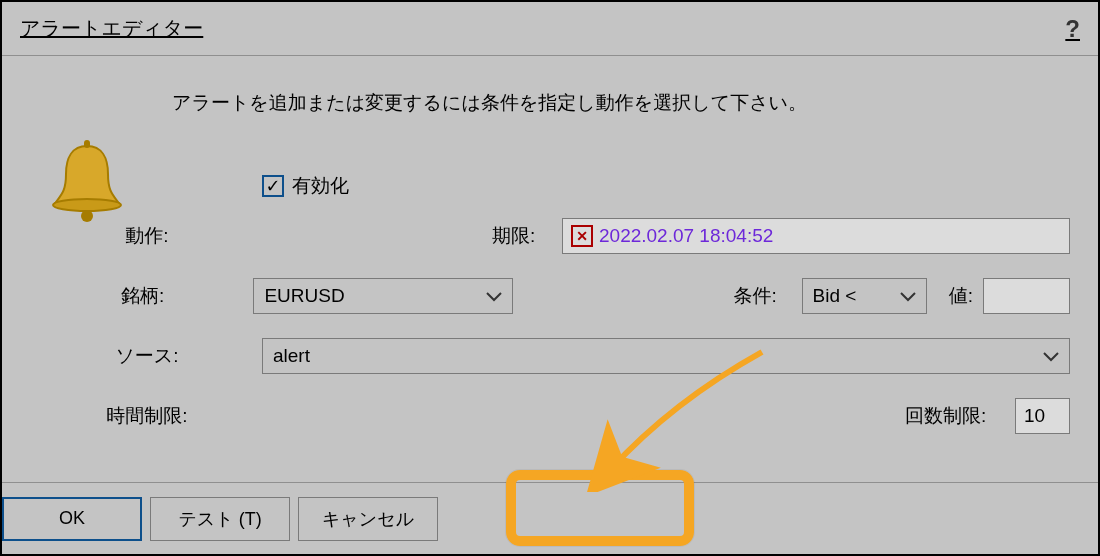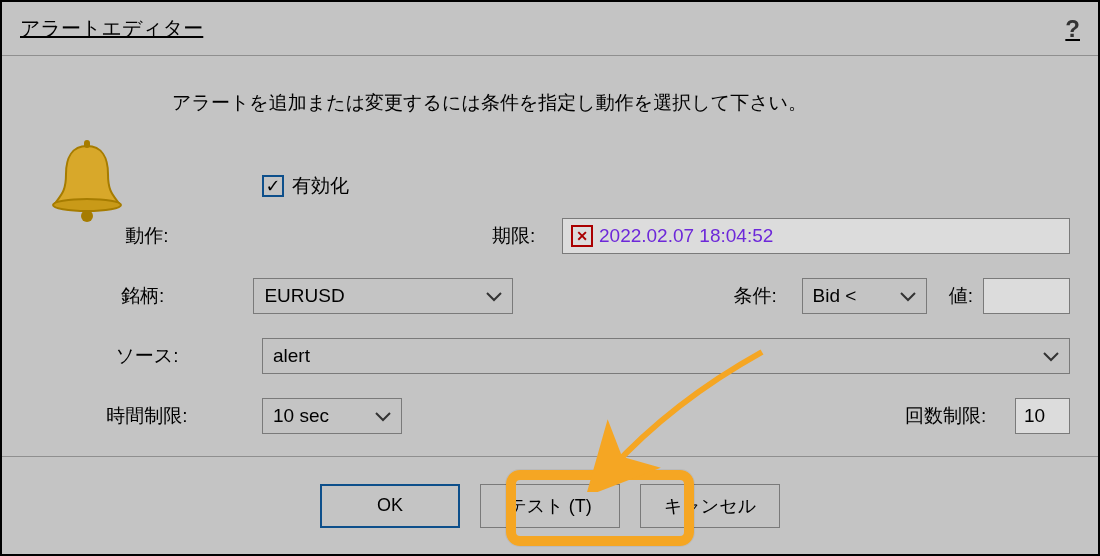--- a/index.html
+++ b/index.html
@@ -125,25 +125,25 @@
     color: #a00;
     font-weight: bold;
     font-size: 14px;
     margin-right: 6px;
     background: #dcdcdc;
   }
   .muted { color: #6d28d9; }
   .spacer-mid { width: 230px; }
   .btnbar {
     border-top: 1px solid #8f8f8f;
-    height: 98px;
-    display: flex;
-    align-items: center;
-    justify-content: center;
-    gap: 20px;
+    height: 72px;
+    display: flex;
+    align-items: center;
+    justify-content: flex-start;
+    gap: 8px;
     position: relative;
   }
   .btn {
     height: 44px;
     width: 140px;
     border: 1px solid #7a7a7a;
     background: #c4c4c4;
     display: flex;
     align-items: center;
     justify-content: center;
@@ -238,28 +238,20 @@
           <span class="caret">
             <svg width="16" height="10">
                 <path d="M1 1 L8 8 L15 1" stroke="#333" stroke-width="2" fill="none"></path>
               </svg>
           </span>
         </div>
       </div>
 
       <div class="row">
         <div class="lbl">時間制限:</div>
-        <div class="combo" style="width:140px">
-          <span>10 sec</span>
-          <span class="caret">
-            <svg width="16" height="10">
-                <path d="M1 1 L8 8 L15 1" stroke="#333" stroke-width="2" fill="none"></path>
-              </svg>
-          </span>
-        </div>
         <div style="flex:1"></div>
         <div style="width:110px;text-align:left;padding-right:10px">回数制限:</div>
         <div class="input" style="width:55px">
           <span>10</span>
         </div>
       </div>
 
     </div>
   </div>
 

